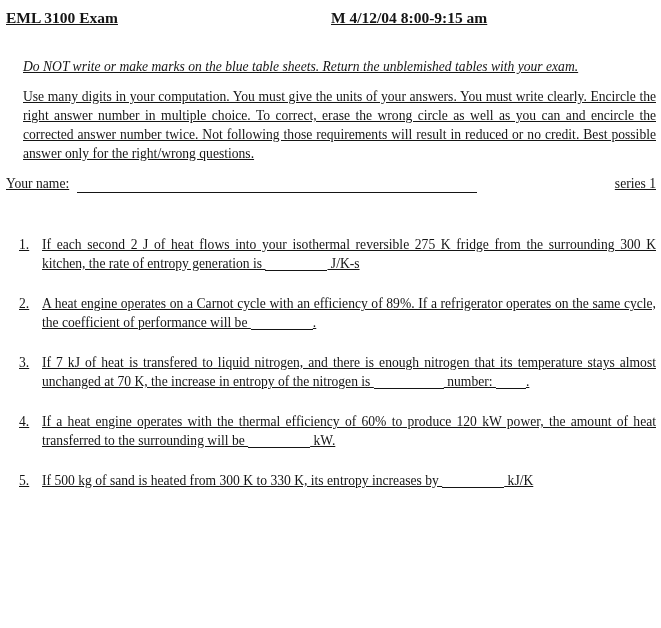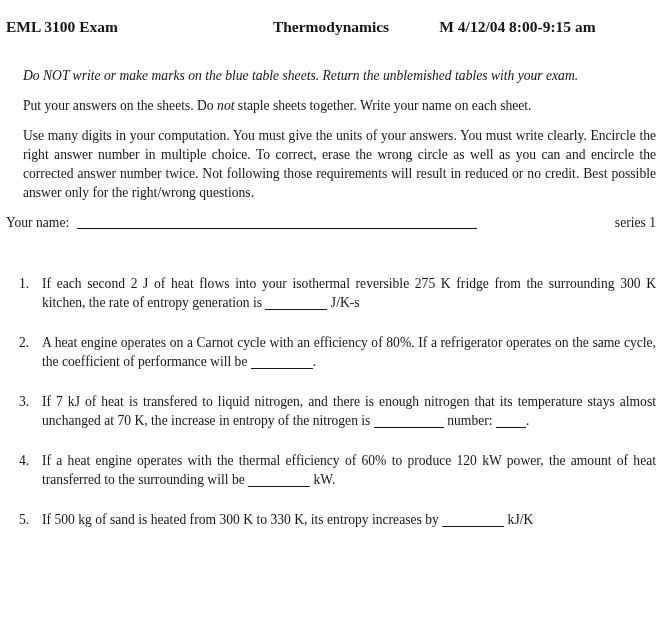--- a/index.html
+++ b/index.html
@@ -10,21 +10,22 @@
   body {
     width: 661px;
     height: 628px;
     overflow: hidden;
     color: #151515;
     font-family: "Liberation Serif", "DejaVu Serif", serif;
     font-size: 13.6px;
     line-height: 19px;
   }
   .page {
-    padding: 17px 5px 0 6px;
+    padding: 8px 5px 0 6px;
+    text-decoration: underline;
   }
   .doc-header {
     display: flex;
     align-items: baseline;
     font-weight: bold;
     font-size: 15.5px;
     line-height: 19px;
     margin-bottom: 30px;
   }
   .doc-header .h-left   { flex: 1; text-align: left;  white-space: nowrap; }
@@ -42,21 +43,21 @@
 
   .blank {
     display: inline-block;
     height: 11px;
     border-bottom: 1px solid #151515;
     vertical-align: -3px;
   }
 
   .name-line {
     display: flex;
-    align-items: center;
+    align-items: flex-end;
     margin-top: 3px;
   }
   .name-blank {
     width: 400px;
     margin-left: 8px;
   }
   .series { margin-left: auto; }
 
   .questions {
     margin-top: 42px;
@@ -76,44 +77,42 @@
     text-align: justify;
   }
 </style>
 </head>
 <body>
 
 <div class="page">
 
   <div class="doc-header">
     <span class="h-left">EML 3100 Exam</span>
-    <span class="h-center">Thermodynamics</span>
     <span class="h-right">M 4/12/04 8:00-9:15 am</span>
   </div>
 
   <div id="instructions">
       <p class="para italic"><span>Do NOT write or make marks on the blue table sheets. Return the unblemished tables with your exam.</span></p>
-      <p class="para"><span>Put your answers on the sheets. Do </span><span class="i">not</span><span> staple sheets together. Write your name on each sheet.</span></p>
       <p class="para"><span>Use many digits in your computation. You must give the units of your answers. You must write clearly. Encircle the right answer number in multiple choice. To correct, erase the wrong circle as well as you can and encircle the corrected answer number twice. Not following those requirements will result in reduced or no credit. Best possible answer only for the right/wrong questions.</span></p>
     </div>
 
   <div class="name-line">
     <span>Your name:</span>
     <span class="blank name-blank"></span>
     <span class="series">series 1</span>
   </div>
 
   <div id="questions" class="questions">
       <div class="question">
         <span class="q-num">1.</span>
         <span class="q-body"><span>If each second 2 J of heat flows into your isothermal reversible 275 K fridge from the surrounding 300 K kitchen, the rate of entropy generation is </span><span class="blank" style="width: 62px;"></span><span> J/K-s</span></span>
       </div>
       <div class="question">
         <span class="q-num">2.</span>
-        <span class="q-body"><span>A heat engine operates on a Carnot cycle with an efficiency of 80%. If a refrigerator operates on the same cycle, the coefficient of performance will be </span><span class="blank" style="width: 62px;"></span><span>.</span></span>
+        <span class="q-body"><span>A heat engine operates on a Carnot cycle with an efficiency of 89%. If a refrigerator operates on the same cycle, the coefficient of performance will be </span><span class="blank" style="width: 62px;"></span><span>.</span></span>
       </div>
       <div class="question">
         <span class="q-num">3.</span>
         <span class="q-body"><span>If 7 kJ of heat is transfered to liquid nitrogen, and there is enough nitrogen that its temperature stays almost unchanged at 70 K, the increase in entropy of the nitrogen is </span><span class="blank" style="width: 70px;"></span><span> number: </span><span class="blank" style="width: 30px;"></span><span>.</span></span>
       </div>
       <div class="question">
         <span class="q-num">4.</span>
         <span class="q-body"><span>If a heat engine operates with the thermal efficiency of 60% to produce 120 kW power, the amount of heat transferred to the surrounding will be </span><span class="blank" style="width: 62px;"></span><span> kW.</span></span>
       </div>
       <div class="question">

